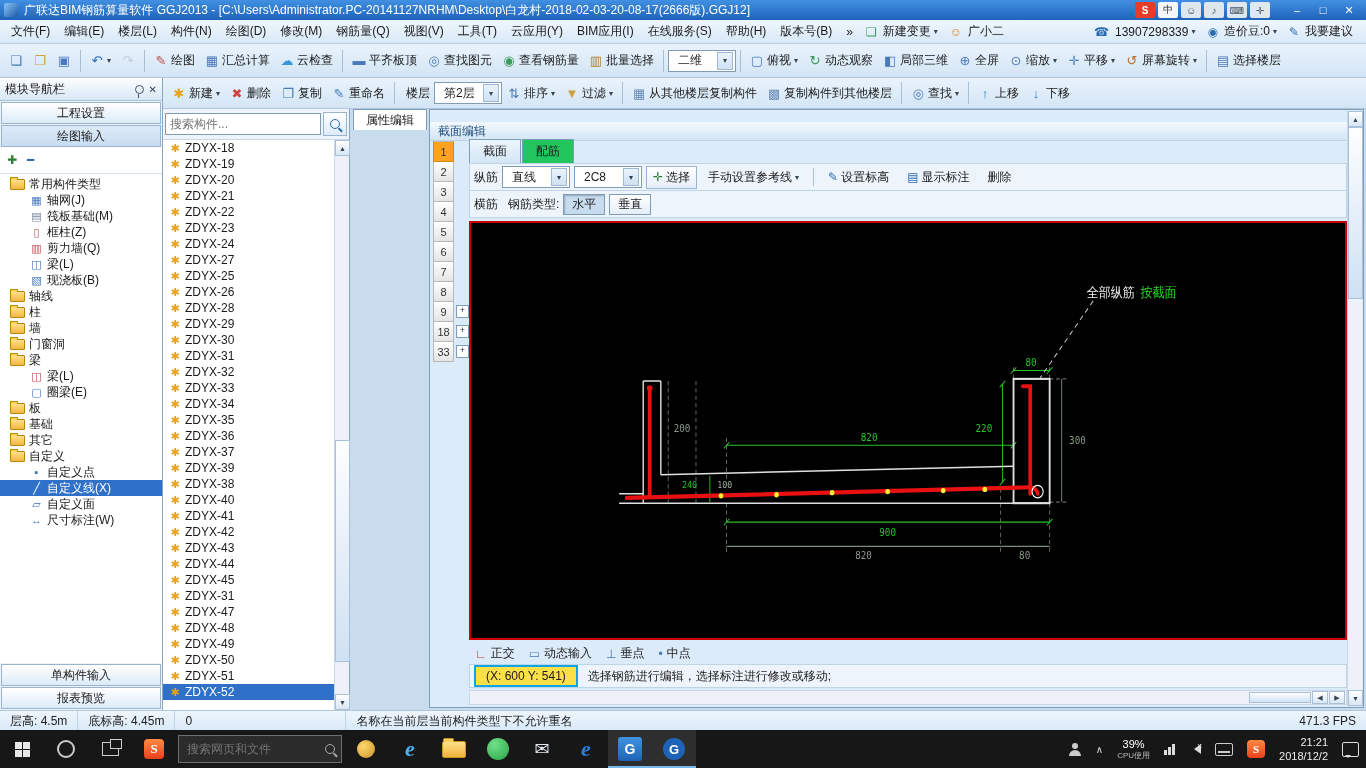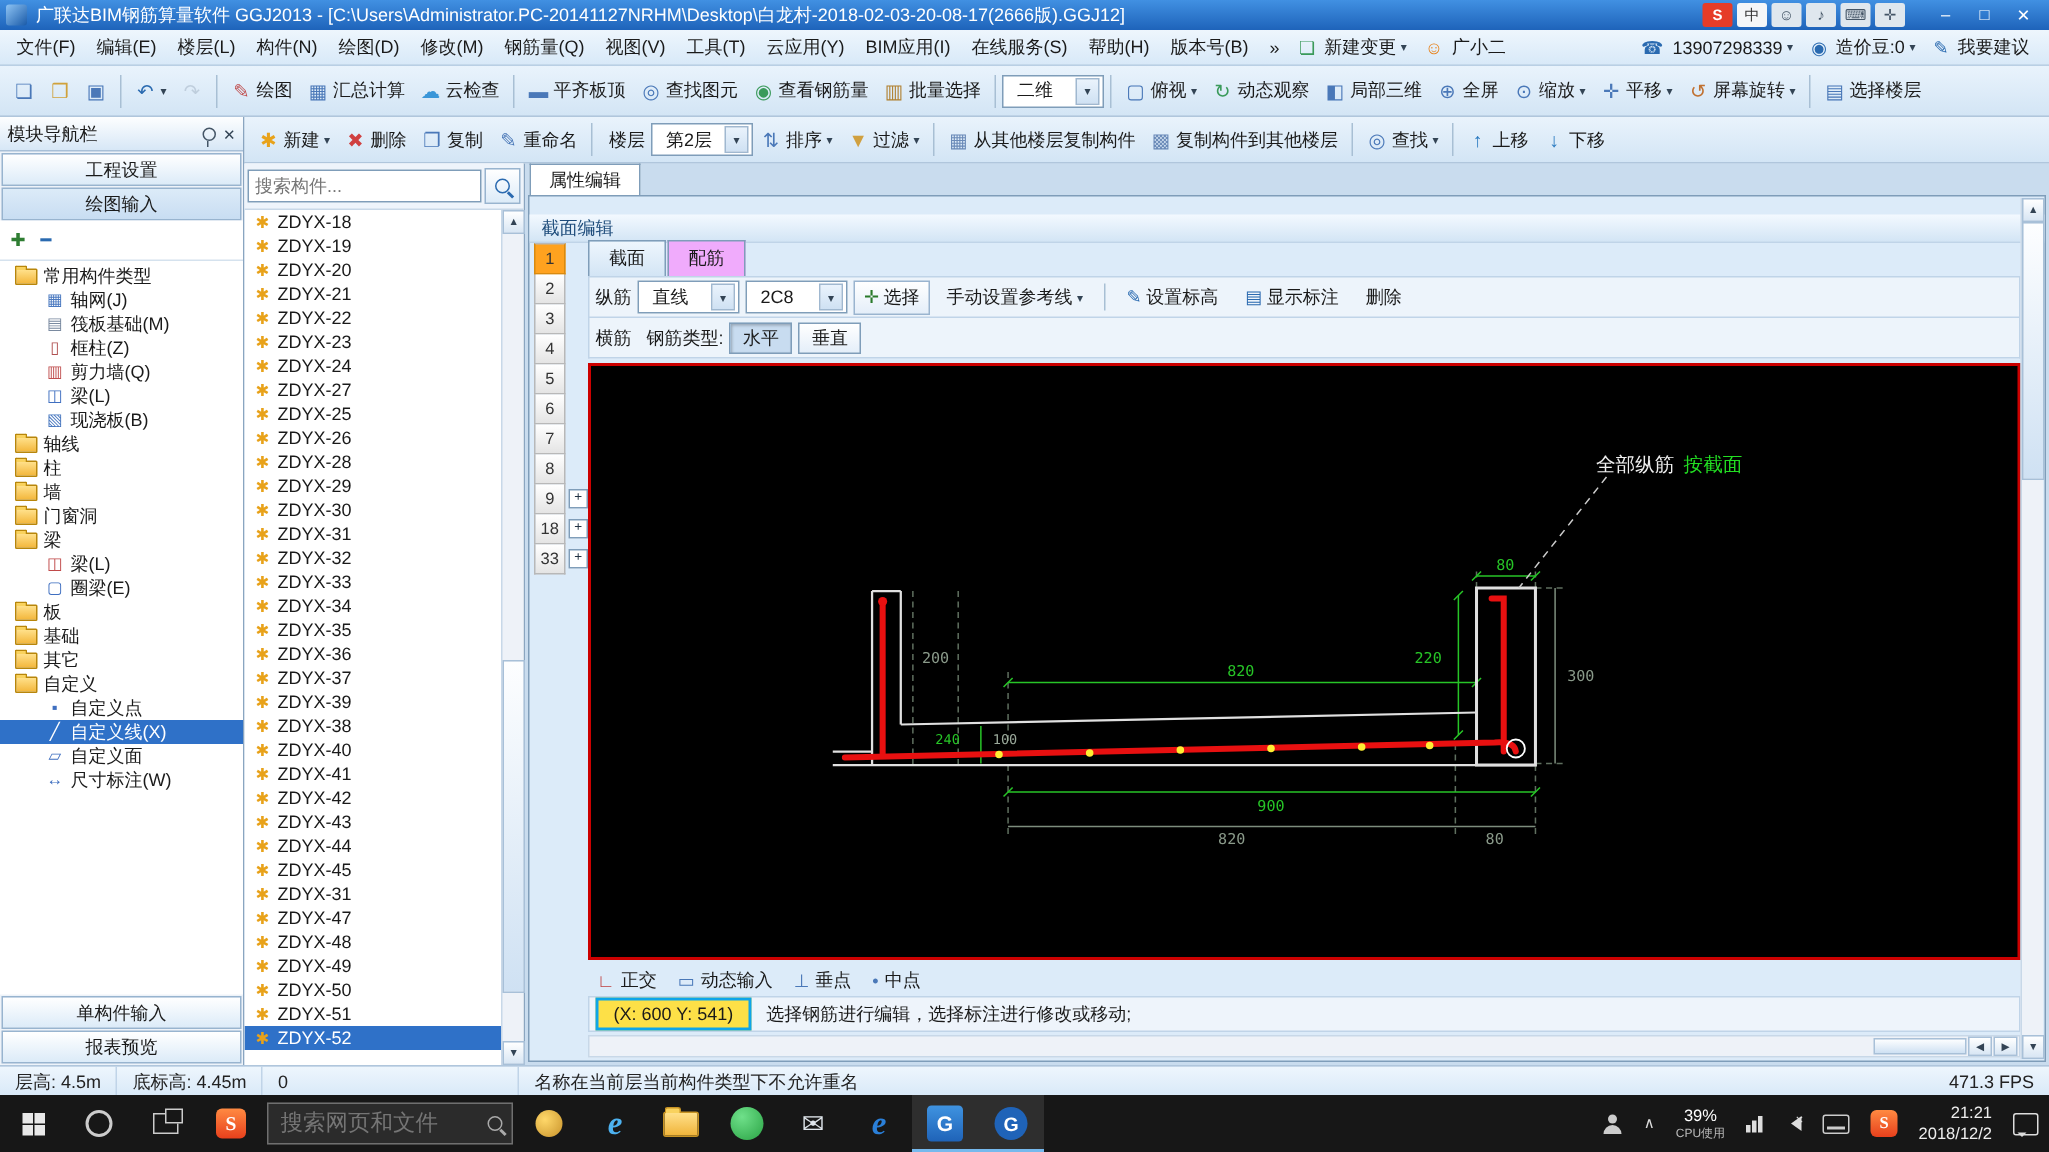--- a/index.html
+++ b/index.html
@@ -99,21 +99,21 @@
   .lrow.selected{background:#2f71c8;color:#fff}
   .vscroll{width:14px;background:#eef2f8;border-left:1px solid #c8d8e8;position:relative;flex:0 0 auto}
   .sarrow{position:absolute;left:0;width:13px;height:14px;background:linear-gradient(#fff,#d8e6f4);
     border:1px solid #a8c0d8;font-size:7px;display:flex;align-items:center;justify-content:center;color:#345}
   .sarrow.up{top:0}
   .sarrow.down{bottom:0}
   .sthumb{position:absolute;left:0;width:13px;background:linear-gradient(#fdfeff,#cfe1f3);
     border:1px solid #a8c0d8}
 
   
-  .editor{flex:1;display:flex;flex-direction:column;min-width:0;background:#c9dcee}
+  .editor{flex:1;display:flex;flex-direction:row;min-width:0;background:#c9dcee}
   .edit-tabstrip{height:21px;display:flex;align-items:flex-end;padding-left:3px}
   .etab{height:20px;padding:0 12px;background:#fff;border:1px solid #7f9db9;border-bottom:none;
     display:flex;align-items:center}
   .editor-body{flex:1;margin:0 2px 2px;background:#dcebf9;border:1px solid #7f9db9;position:relative;
     display:flex;flex-direction:column;min-height:0}
   .body-band{height:12px}
   .sec-header{height:18px;background:linear-gradient(#f3f9ff,#d3e5f5);display:flex;align-items:center;
     padding-left:8px;color:#1d4b7a;border-bottom:1px solid #c0d4e8}
   .content-row{flex:1;display:flex;min-height:0}
   .numcol{width:36px;padding:0 0 0 3px;flex:0 0 auto}
@@ -122,21 +122,21 @@
   .numcol div.numcell:first-of-type{border-top:1px solid #b8b8b8}
   .numcell.active{background:#ffa21f;border-color:#d88a10}
   .numcell .plus{display:none;position:absolute;left:22px;top:3px;width:11px;height:11px;
     border:1px solid #7f9db9;background:#fff;font-size:9px;line-height:9px;text-align:center;color:#234}
   .numcell .plus::before{content:"+"}
   .numcell.grp .plus{display:block}
   .rightcol{flex:1;display:flex;flex-direction:column;min-width:0;padding-right:16px}
   .sec-tabs{height:22px;display:flex;align-items:flex-end}
   .stab{padding:3px 13px;border:1px solid #7f9db9;background:linear-gradient(#eef6fd,#d3e5f5);
     margin-right:1px;border-bottom:none}
-  .stab.active{background:#f0abfc}
+  .stab.active{background:#22c55e}
   .rtoolbar{height:26px;display:flex;align-items:center;gap:4px;background:#edf4fb;
     border:1px solid #c0d4e8;padding:0 4px;white-space:nowrap}
   .rtoolbar.second{border-top:none}
   .ebtn{display:flex;align-items:center;gap:3px;padding:2px 6px;border:1px solid transparent}
   .ebtn.bordered{border:1px solid #9ab4cf;background:linear-gradient(#fff,#e4eef9)}
   .toggle{border:1px solid #7f9db9;padding:1px 8px;background:linear-gradient(#fff,#e4eef9)}
   .toggle.active{background:#c8dcf0;box-shadow:inset 1px 1px 2px rgba(0,0,0,.25)}
   .vline{width:1px;height:18px;background:#a8bfd4;margin:0 3px}
   .canvas{flex:1;margin:3px 0;border:2px solid #cc0000;background:#000;position:relative;min-height:0}
   .canvas svg{position:absolute;inset:0;width:100%;height:100%}
@@ -171,22 +171,22 @@
   .win i{background:#e8e8e8}
   .cort{width:14px;height:14px;border:2px solid #ccc;border-radius:50%}
   .tview{width:15px;height:12px;border:1.5px solid #ccc;position:relative}
   .tview::after{content:"";position:absolute;right:-4px;top:-4px;width:10px;height:8px;border:1.5px solid #ccc;background:#171717}
   .sgicon{width:20px;height:20px;border-radius:4px;background:linear-gradient(#ff8a42,#e8401c);color:#fff;
     font-weight:bold;font-size:13px;display:flex;align-items:center;justify-content:center;
     font-family:"Liberation Serif",serif}
   .sgicon.small{width:18px;height:18px;font-size:11px}
   .tsearch{width:150px;height:26px;border:1px solid #6f6f6f;background:#2b2b2b;display:flex;
     align-items:center;padding:0 6px;gap:6px;margin:0 2px;flex:0 0 auto}
-  .tsearch input{flex:1;background:transparent;border:none;outline:none;color:#bbb;font-size:15px;
-    min-width:0;font-family:Liberation Mono, monospace}
+  .tsearch input{flex:1;background:transparent;border:none;outline:none;color:#bbb;font-size:12px;
+    min-width:0;font-family:Liberation Sans, sans-serif}
   .tsearch .mag{border-color:#aaa}
   .tsearch .mag::after{background:#aaa}
   .goldicon{width:18px;height:18px;border-radius:50%;background:radial-gradient(circle at 35% 35%,#ffd86a,#c8922a)}
   .iechar{font-size:22px;font-style:italic;font-weight:bold;font-family:"Liberation Serif",serif;color:#4db2f0}
   .iechar.dark{color:#2a7fd8}
   .folder-big{width:22px;height:15px;background:linear-gradient(#ffe08a,#f0b43a);border:1px solid #c79324;
     border-radius:2px;position:relative}
   .folder-big::before{content:"";position:absolute;top:-4px;left:0;width:9px;height:3px;
     background:#f9d25e;border:1px solid #c79324;border-bottom:none;border-radius:2px 2px 0 0}
   .gcircle{width:22px;height:22px;border-radius:50%;background:radial-gradient(circle at 35% 30%,#6fe08a,#2aa344)}

